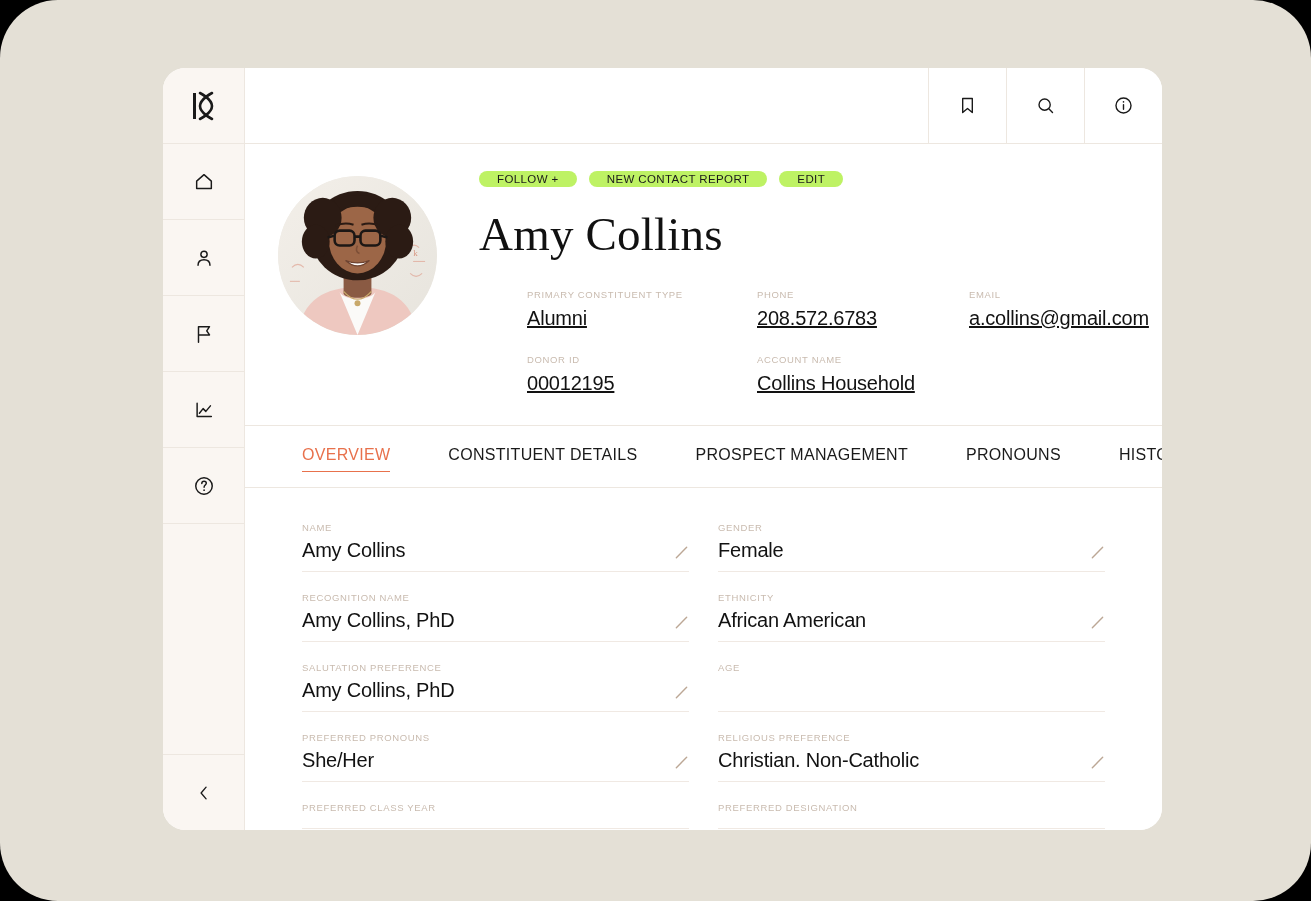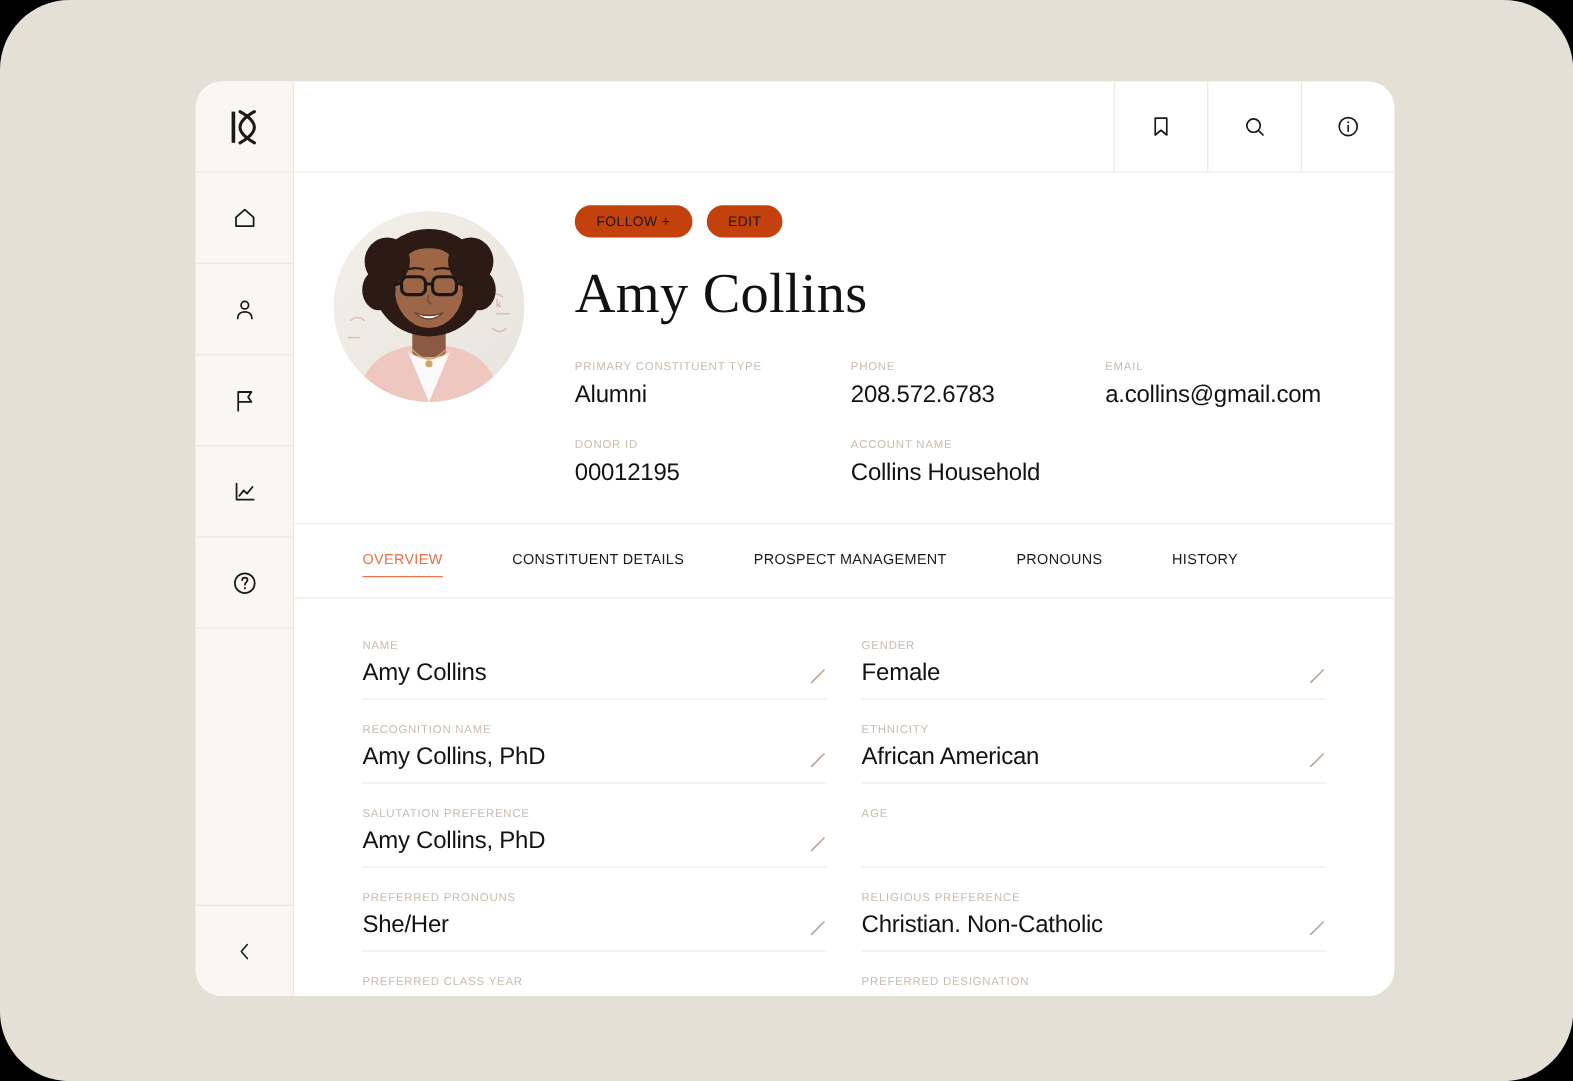--- a/index.html
+++ b/index.html
@@ -122,24 +122,24 @@
     min-width: 0;
   }
 
   #action-row {
     display: flex;
     gap: 12px;
     align-items: center;
     margin-top: 3px;
   }
   .pill-btn {
-    background: #c2410c;
+    background: #bef264;
     border: none;
     border-radius: 16px;
-    height: 27px;
+    height: 16px;
     padding: 0 18px;
     font-family: "Liberation Sans", sans-serif;
     font-size: 11.5px;
     letter-spacing: 0.4px;
     color: #1A1A1A;
     cursor: pointer;
     display: flex;
     align-items: center;
     white-space: nowrap;
   }
@@ -152,49 +152,51 @@
     line-height: 1.1;
     margin-top: 22px;
     letter-spacing: 0.2px;
   }
 
   .meta-grid {
     display: grid;
     grid-template-columns: 230px 212px 1fr;
     margin-top: 28px;
     row-gap: 24px;
+    margin-left: 48px;
   }
   .meta-label {
     font-size: 9.5px;
     letter-spacing: 0.65px;
     color: #C9BBAF;
     text-transform: uppercase;
     margin-bottom: 7px;
     white-space: nowrap;
   }
   .meta-value {
     font-size: 20px;
     color: #121212;
     letter-spacing: -0.2px;
     white-space: nowrap;
+    text-decoration: underline;
   }
 
   
   #tabs {
     flex: 0 0 auto;
     height: 62px;
     border-bottom: 1px solid #EDE7E0;
     display: flex;
     align-items: center;
     padding-left: 57px;
     background: #fff;
     gap: 0;
   }
   .tab {
-    font-size: 12px;
+    font-size: 16px;
     letter-spacing: 0.3px;
     color: #1A1A1A;
     cursor: pointer;
     padding: 6px 0 7px 0;
     margin-right: 58px;
     white-space: nowrap;
     border-bottom: 1.5px solid transparent;
   }
   .tab.active {
     color: #E8714C;
@@ -395,20 +397,21 @@
                 <circle cx="80" cy="128" r="3" fill="#C9A96B"></circle>
               </g>
             </svg>
           </div>
         </div>
 
         <div id="profile-info">
 
           <div id="action-row">
             <button class="pill-btn">FOLLOW +</button>
+            <button class="pill-btn">NEW CONTACT REPORT</button>
             <button class="pill-btn">EDIT</button>
           </div>
 
           <h1 id="person-name">Amy Collins</h1>
 
           <div class="meta-grid">
             <div>
               <div class="meta-label">PRIMARY CONSTITUENT TYPE</div>
               <div class="meta-value">Alumni</div>
             </div>

